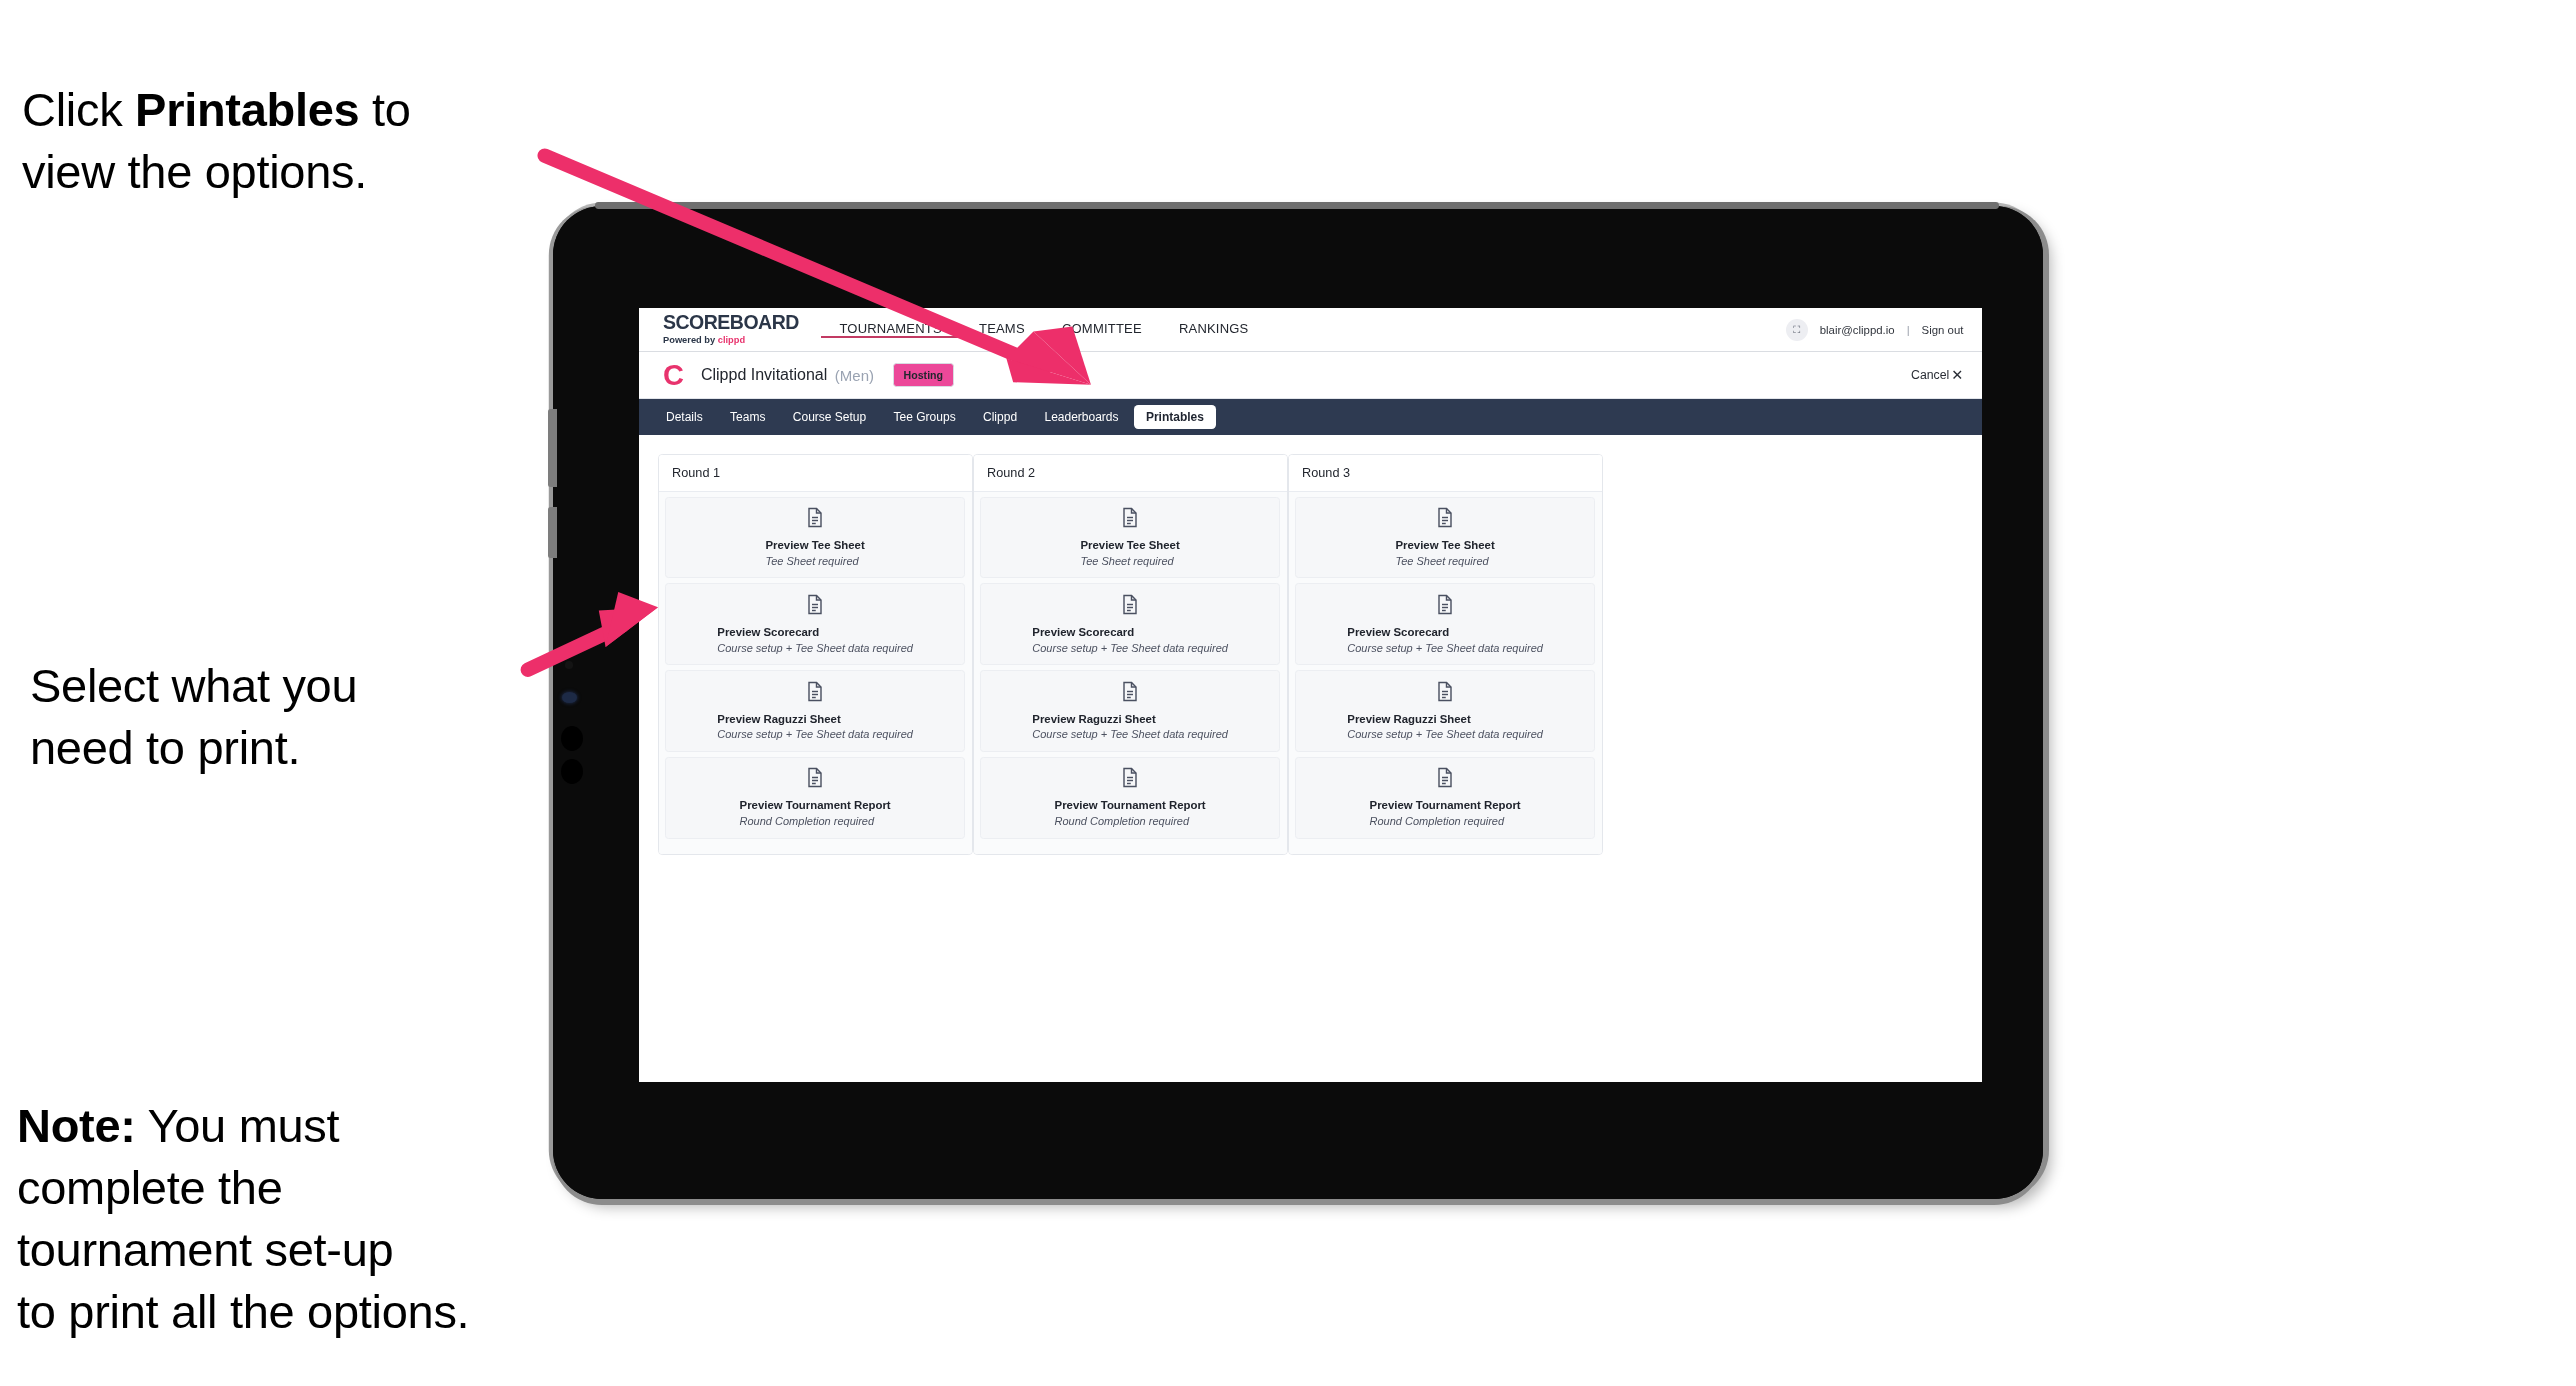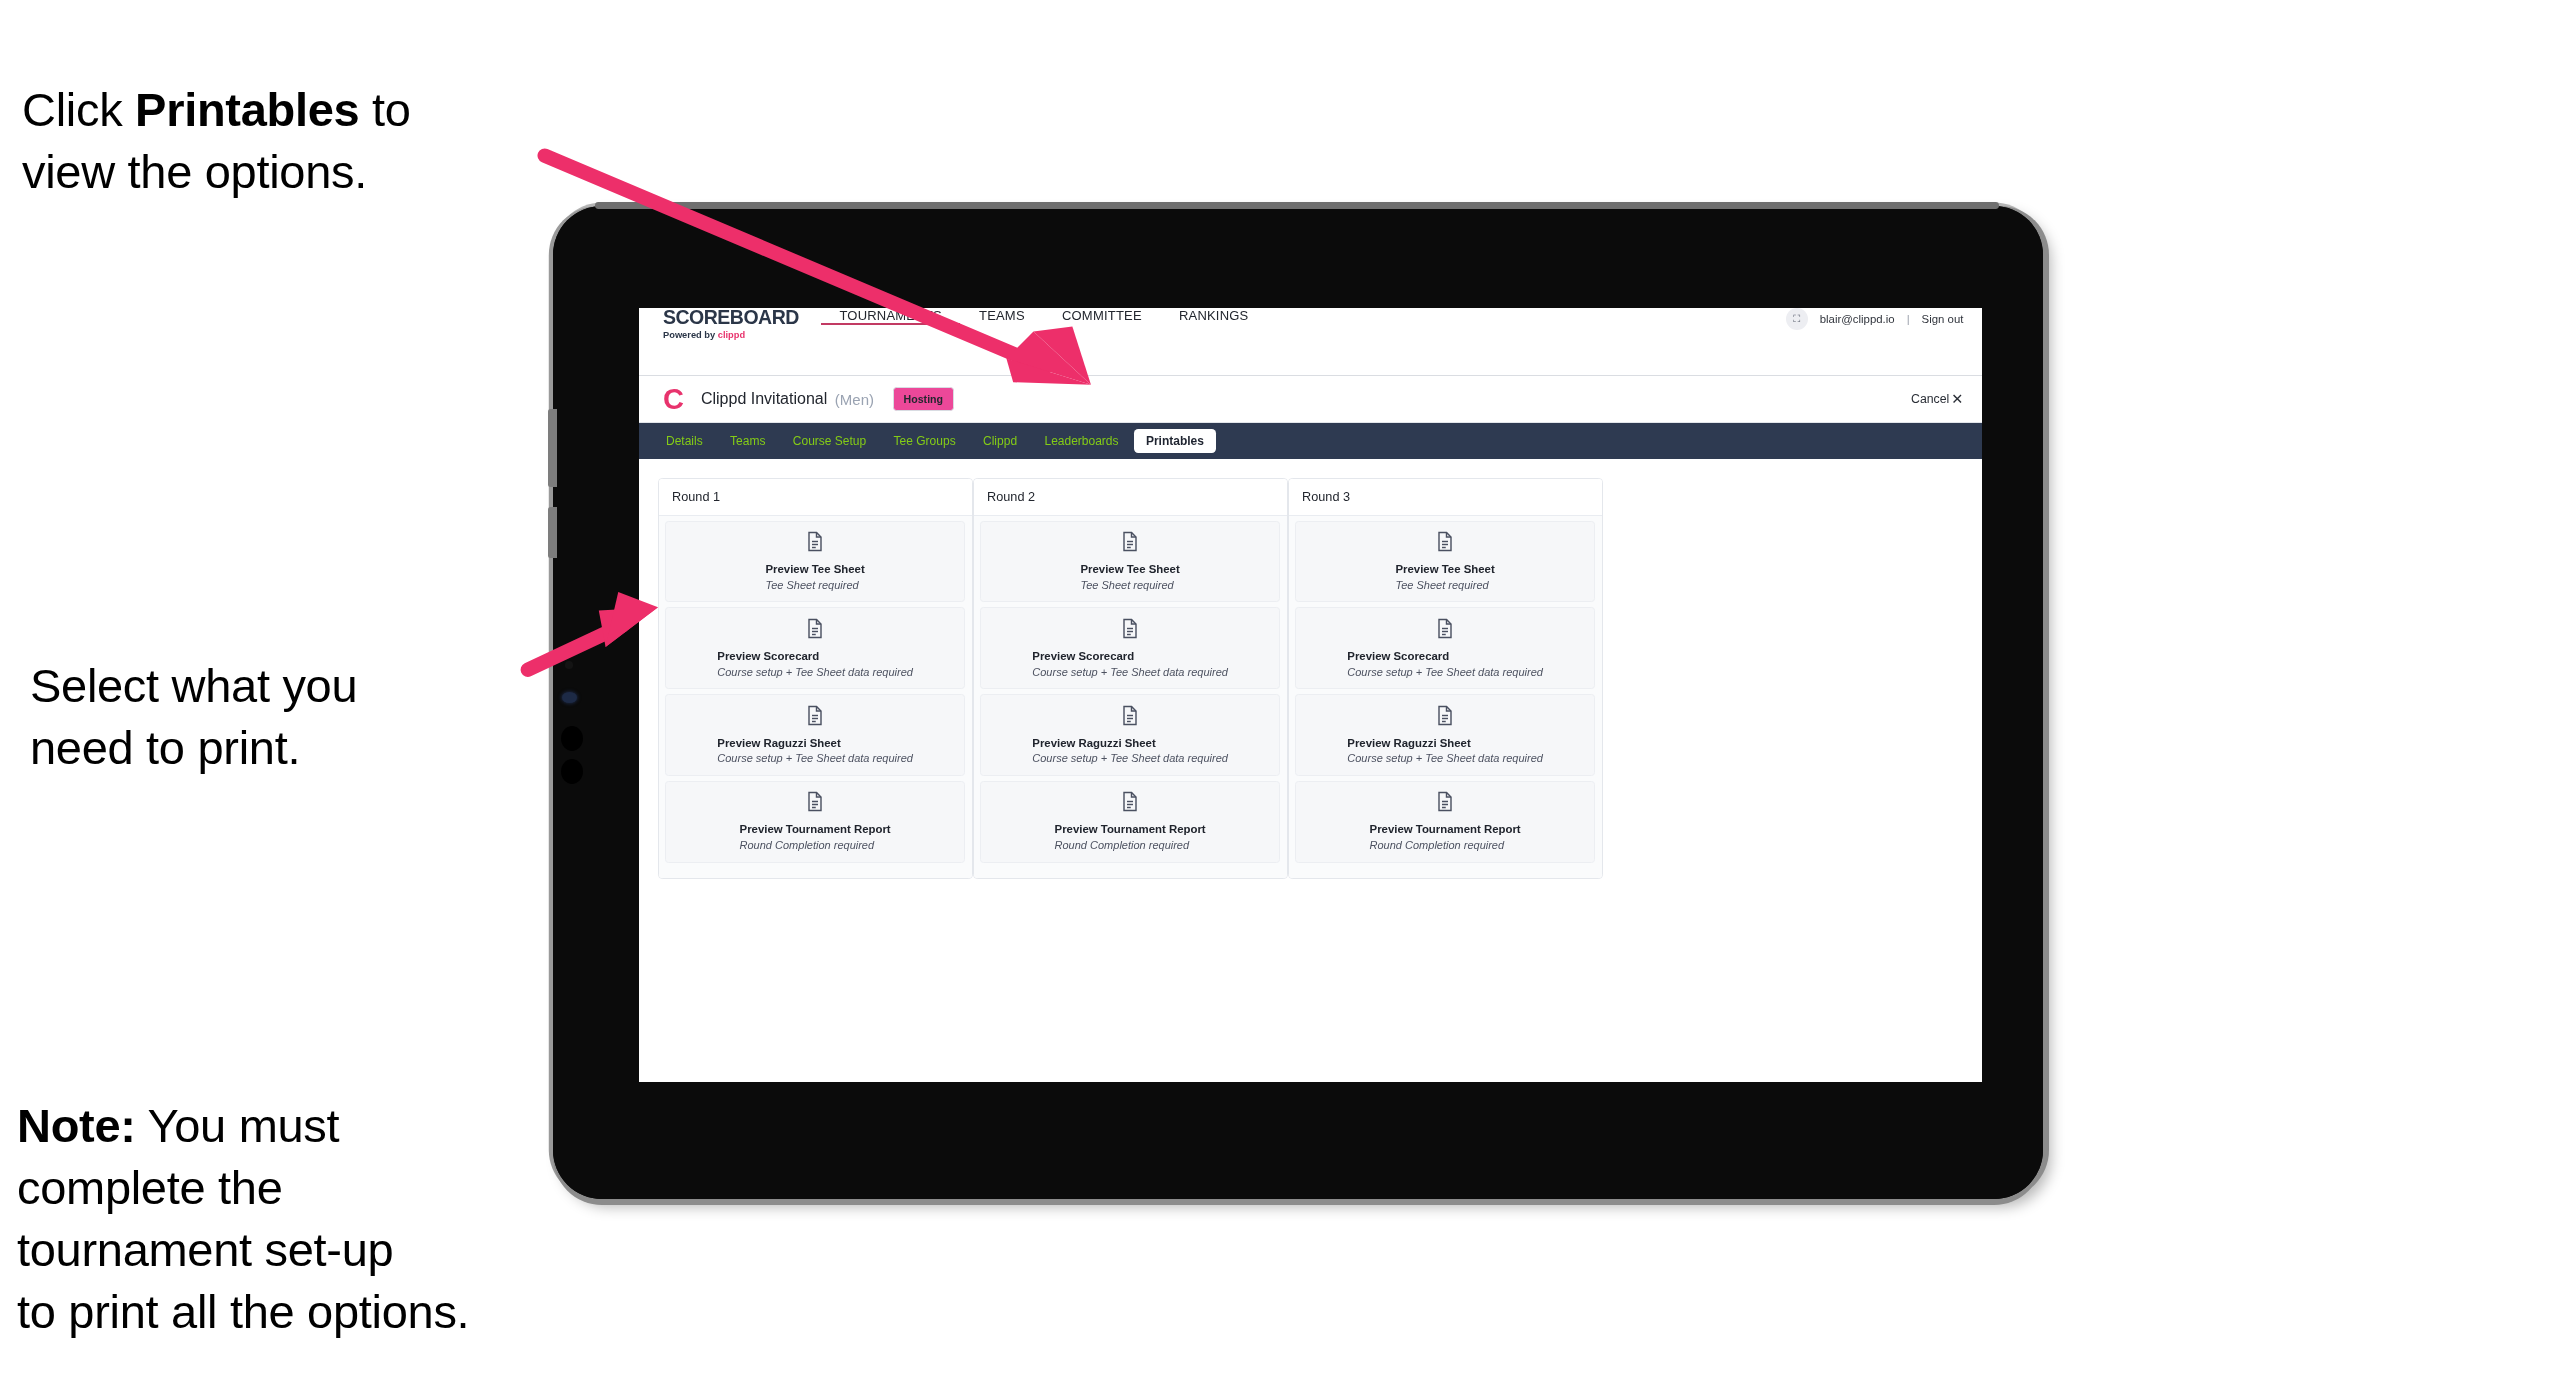--- a/index.html
+++ b/index.html
@@ -117,22 +117,22 @@
     top: 308px;
     width: 1343px;
     height: 774px;
     background: #ffffff;
     overflow: hidden;
   }
 
   
   .topnav {
     display: flex;
-    align-items: flex-start;
-    height: 68px;
+    align-items: center;
+    height: 44px;
     background: #ffffff;
     border-bottom: 0.8px solid #dadde2;
   }
   .brand {
     display: flex;
     flex-direction: column;
     justify-content: center;
     padding: 0 22px 0 24px;
     min-width: 0;
   }
@@ -243,21 +243,21 @@
     display: flex;
     align-items: center;
     height: 36px;
     background: #2e3a51;
     padding: 0 12px 0 15px;
     gap: 3.4px;
   }
   .tab {
     padding: 5px 12px;
     font-size: 12px;
-    color: #84cc16;
+    color: #ffffff;
     border-radius: 4.2px;
     cursor: pointer;
     white-space: nowrap;
   }
   .tab.active {
     background: #ffffff;
     color: #1f2430;
     font-weight: 700;
   }
 

